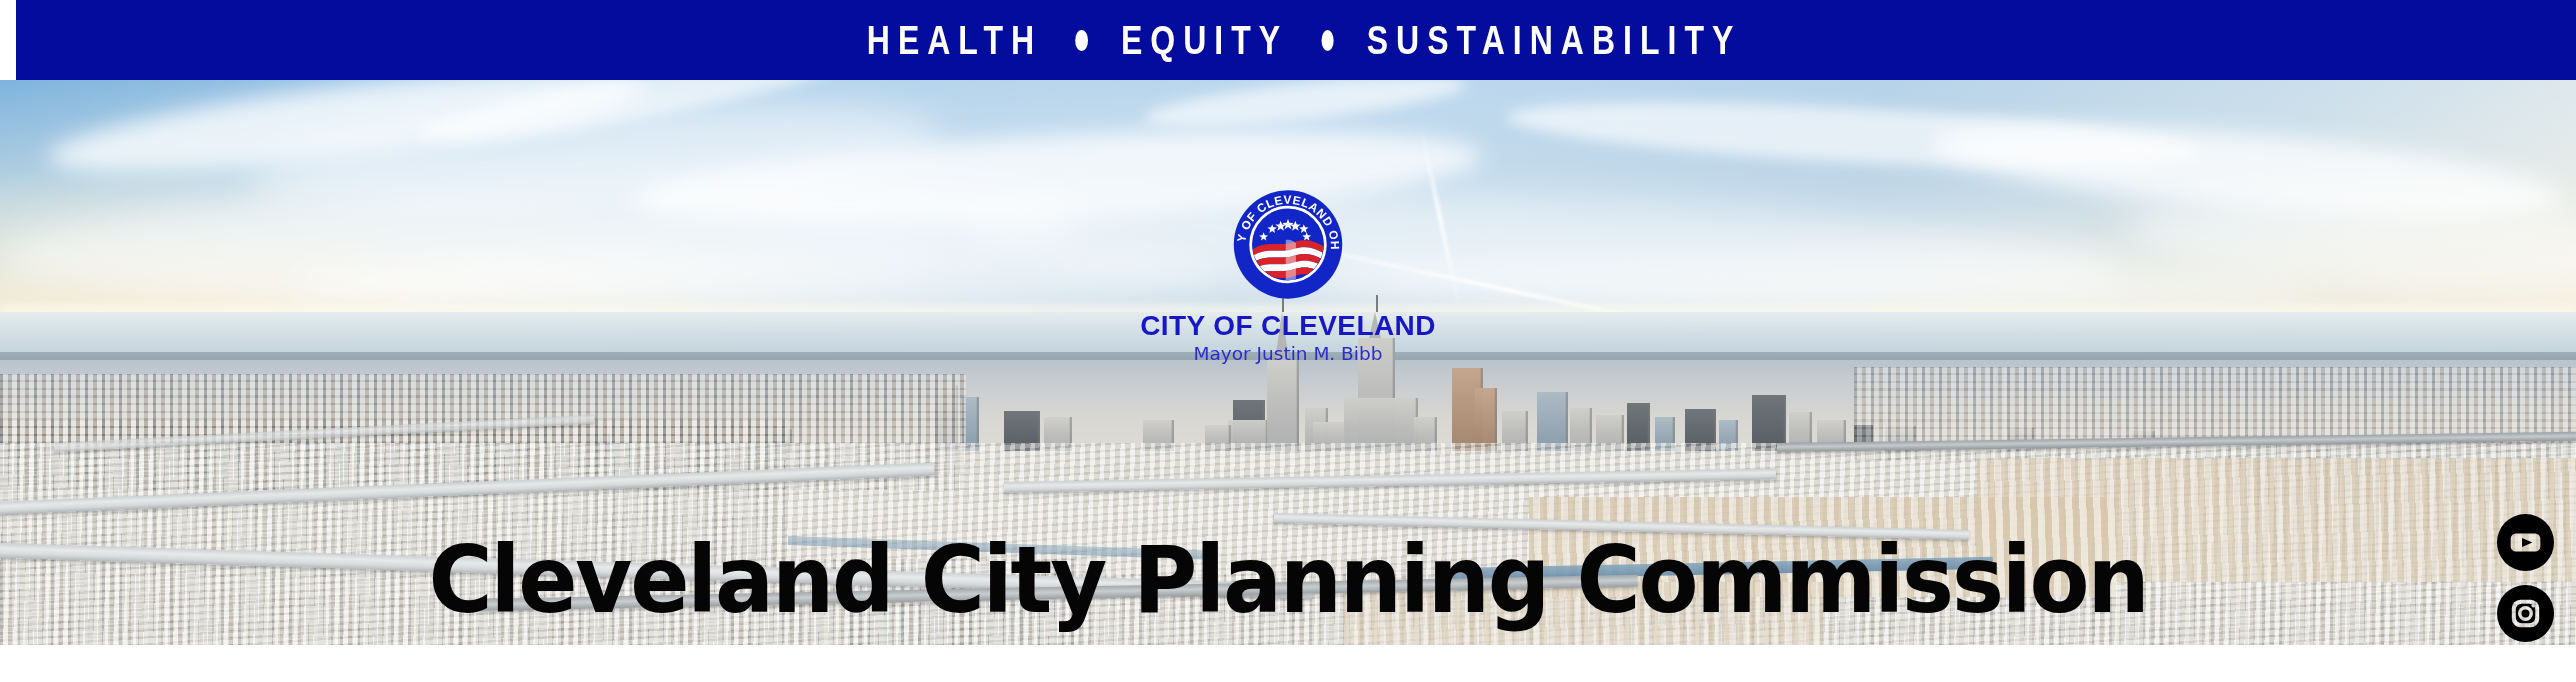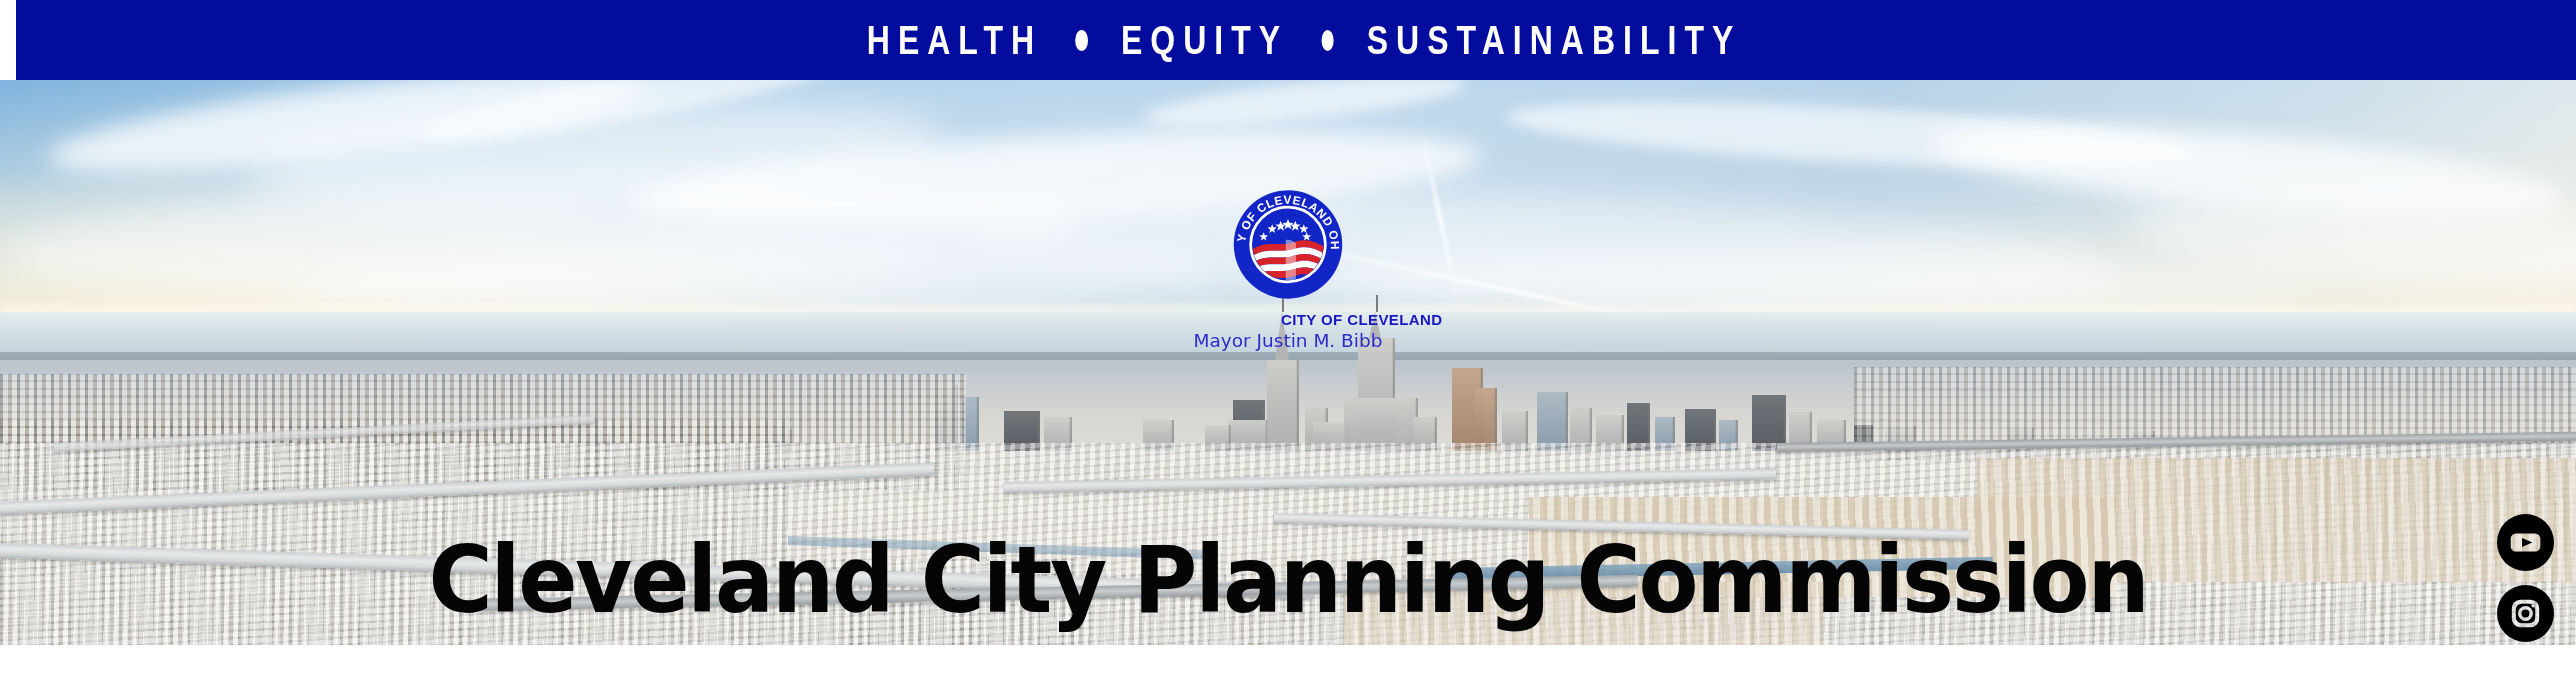--- a/index.html
+++ b/index.html
@@ -170,25 +170,24 @@
     transform:translateX(-50%);
     width:309px;
     text-align:center;
     z-index:6;
   }
   #city-seal{ width:113px; height:113px; display:block; margin:0 auto; }
   #seal-title{
     margin-top:10.8px;
     font-family:"Liberation Sans", sans-serif;
     font-weight:700;
-    font-size:15px;
+    font-size:28px;
     letter-spacing:0.4px;
     color:#1717c4;
     line-height:1;
-    text-align:right;
   }
   #seal-subtitle{
     margin-top:5.4px;
     font-family:"DejaVu Sans", sans-serif;
     font-weight:400;
     font-size:18.5px;
     color:#2c2ccb;
     line-height:1;
   }
 

